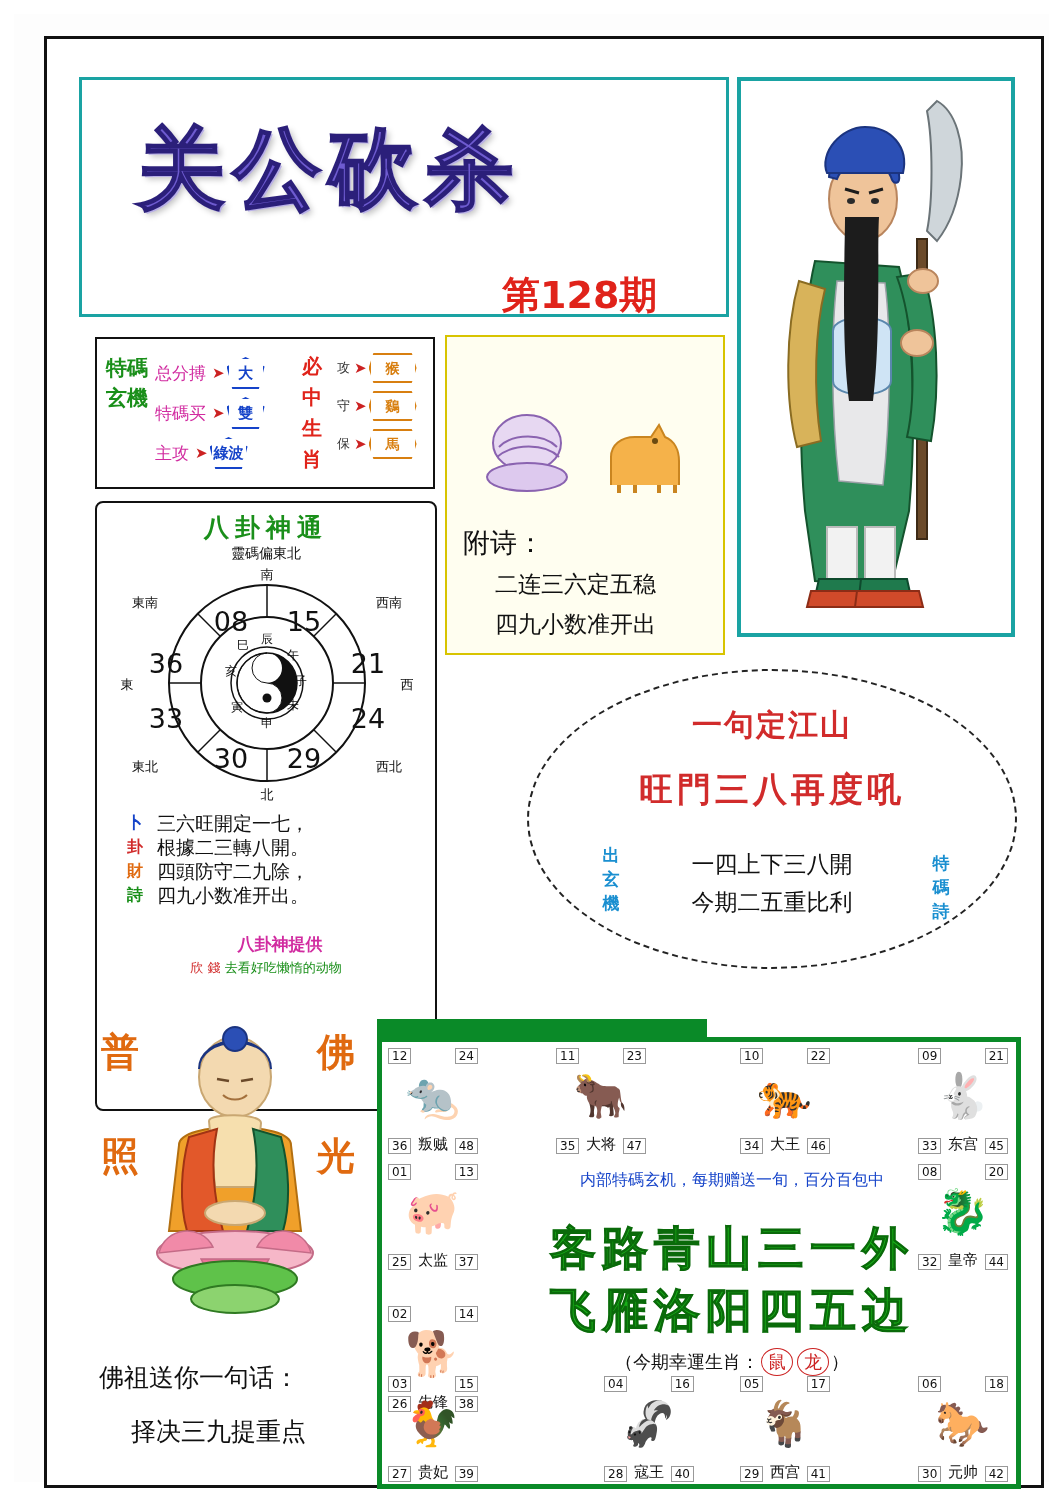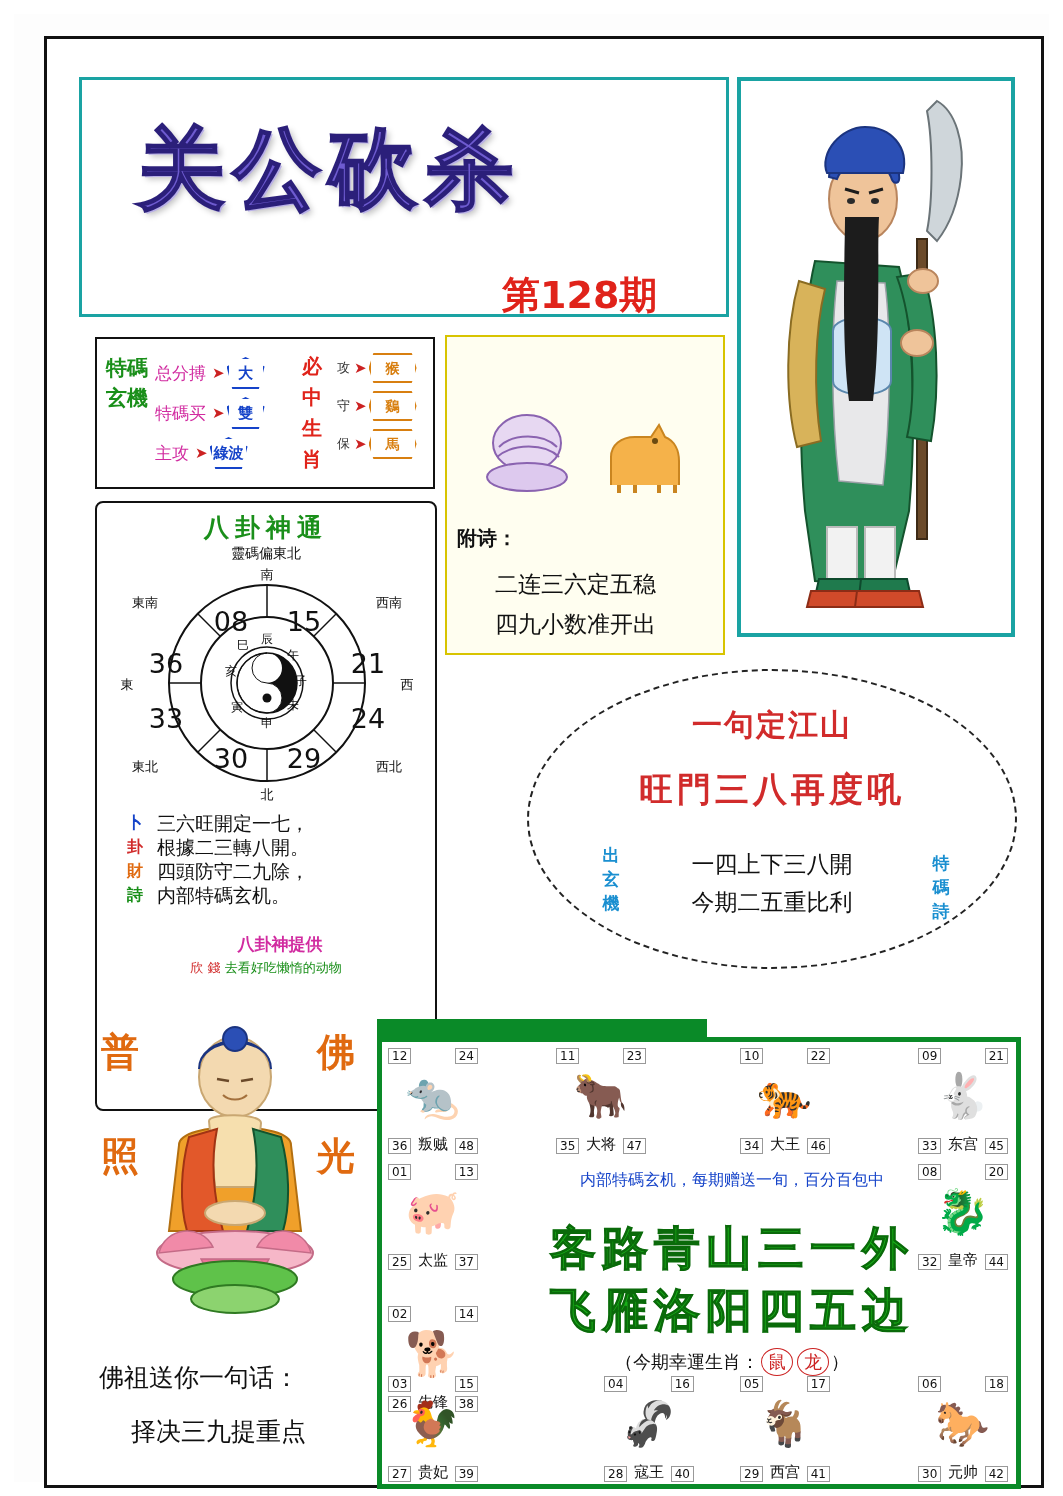--- a/index.html
+++ b/index.html
@@ -87,21 +87,21 @@
   }
 
   
   .box-jue{
     position:absolute;left:398px;top:296px;width:280px;height:320px;
     border:2px solid #d8c400;box-sizing:border-box;background:#fffef0;
   }
   .jue-title{position:absolute;left:0;right:0;top:24px;text-align:center;
     font-size:28px;font-weight:bold;color:#111;}
   .jue-animals{position:absolute;left:22px;top:70px;width:236px;height:92px;}
-  .jue-poem-lbl{position:absolute;left:10px;top:188px;font-size:20px;color:#111;font-weight:bold;}
+  .jue-poem-lbl{position:absolute;left:16px;top:188px;font-size:27px;color:#111;}
   .jue-l1{position:absolute;left:48px;top:232px;font-size:23px;color:#111;}
   .jue-l2{position:absolute;left:48px;top:272px;font-size:23px;color:#111;}
 
   
   .box-bagua{
     position:absolute;left:48px;top:462px;width:342px;height:610px;
     border:2px solid #111;box-sizing:border-box;background:#fff;border-radius:8px;
   }
   .bagua-title{position:absolute;left:0;right:0;top:8px;text-align:center;
     font-size:25px;font-weight:bold;color:#1a8f1a;letter-spacing:6px;}
@@ -343,21 +343,21 @@
       <div class="poem-lbl">
         <span style="color:#1543c9">卜</span><br>
         <span style="color:#d12b2b">卦</span><br>
         <span style="color:#e06a10">財</span><br>
         <span style="color:#1a8f1a">詩</span>
       </div>
       <div class="poem-lines">
         <div>三六旺開定一七，</div>
         <div>根據二三轉八開。</div>
         <div>四頭防守二九除，</div>
-        <div>内部特碼玄机。</div>
+        <div>四九小数准开出。</div>
       </div>
     </div>
     <div class="bagua-foot">八卦神提供</div>
     <div class="bagua-foot2">
       <span class="red">欣 錢</span>
       <span class="grn">去看好吃懒惰的动物</span>
     </div>
   </div>
 
   <div class="oval">

